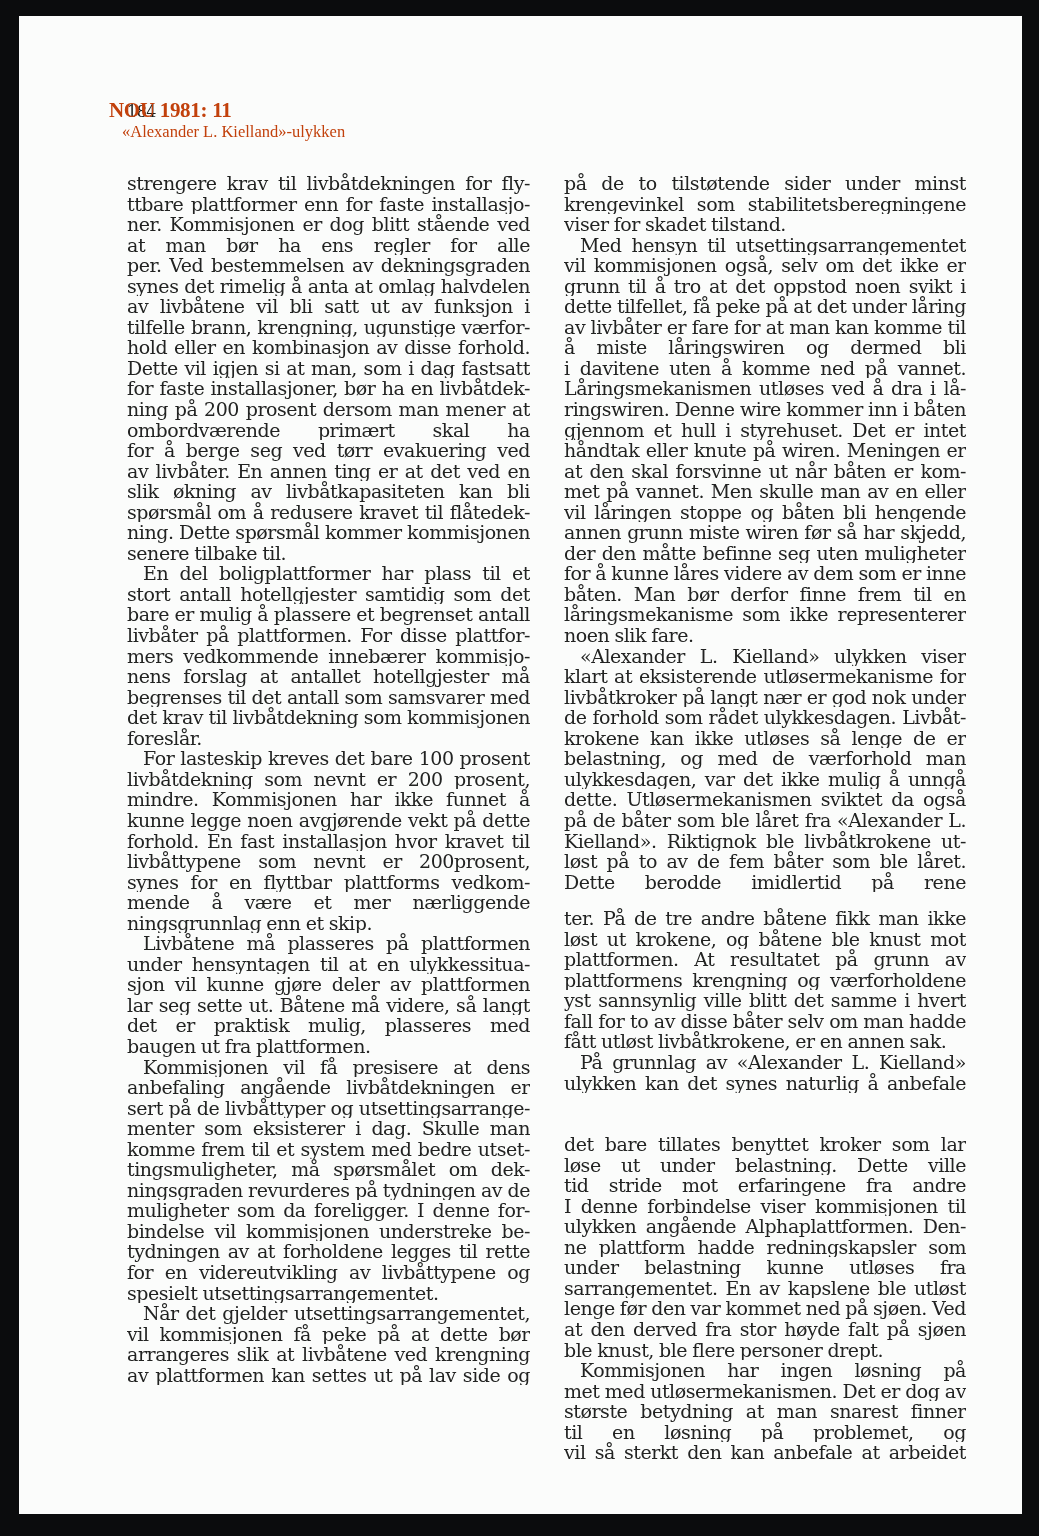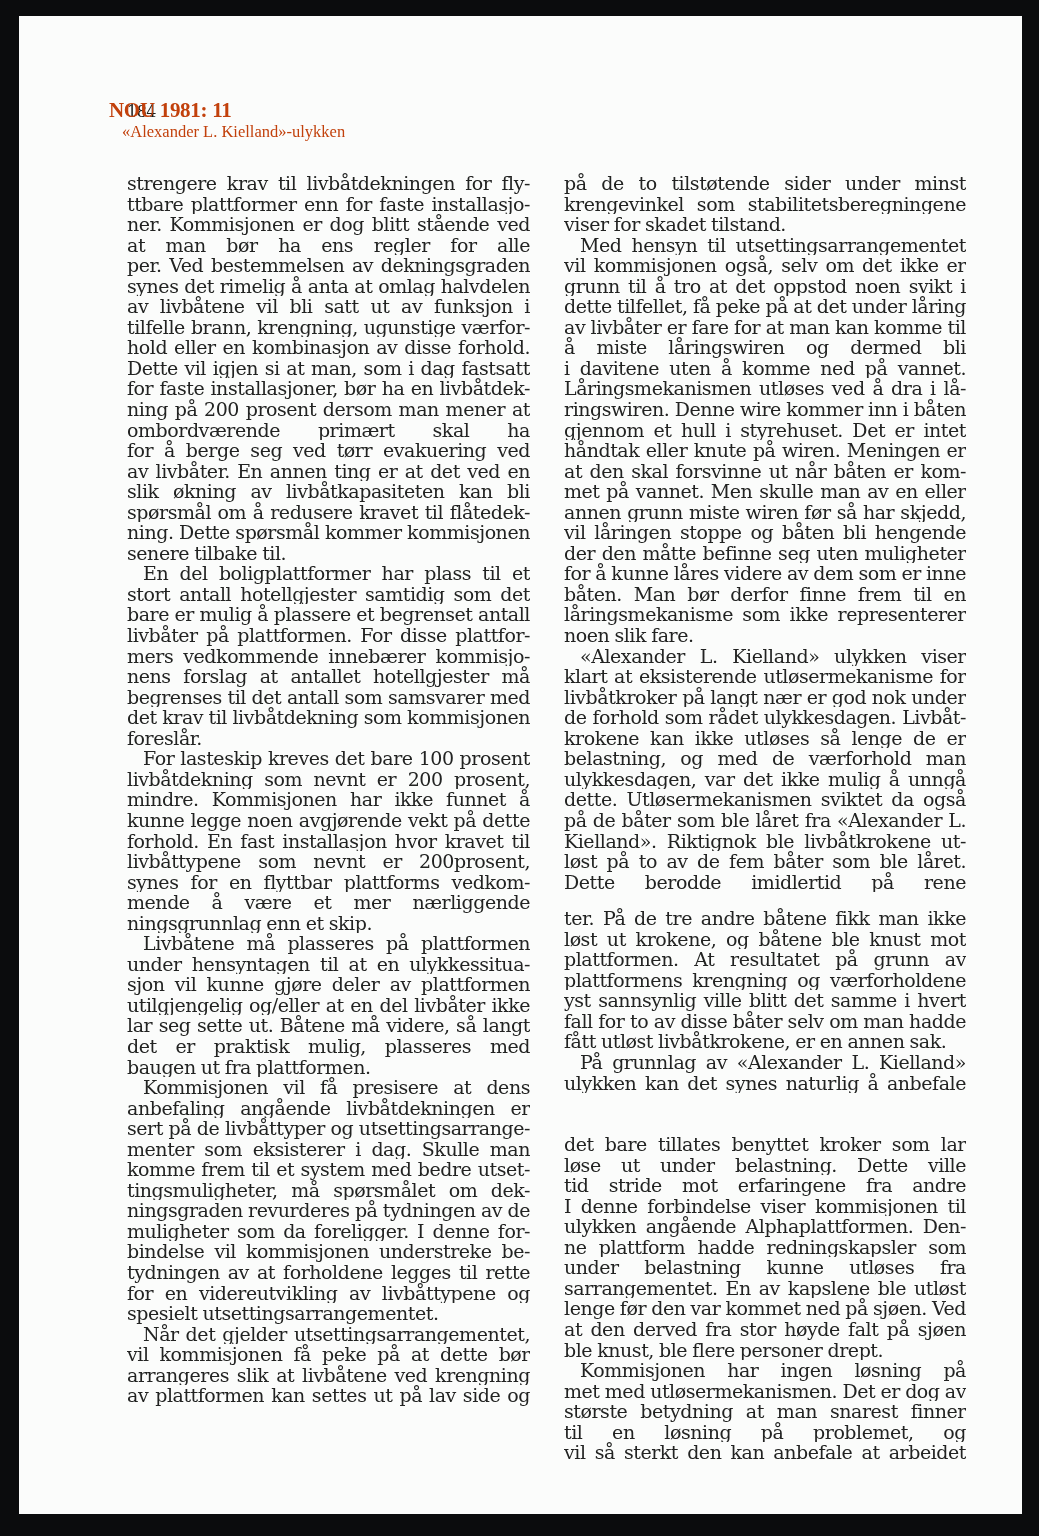--- a/index.html
+++ b/index.html
@@ -116,21 +116,20 @@
         <span class="line" style="white-space: normal; height: 20.55px; overflow: hidden;">forhold. En fast installasjon hvor kravet til</span>
         <span class="line" style="white-space: normal; height: 20.55px; overflow: hidden;">livbåttypene som nevnt er 200prosent,</span>
         <span class="line" style="white-space: normal; height: 20.55px; overflow: hidden;">synes for en flyttbar plattforms vedkom-</span>
         <span class="line" style="white-space: normal; height: 20.55px; overflow: hidden;">mende å være et mer nærliggende sammenlig-</span>
         <span class="line last" style="white-space: normal; height: 20.55px; overflow: hidden;">ningsgrunnlag enn et skip.</span>
       </div>
       <div class="paragraph">
         <span class="line indent" style="white-space: normal; height: 20.55px; overflow: hidden;">Livbåtene må plasseres på plattformen</span>
         <span class="line" style="white-space: normal; height: 20.55px; overflow: hidden;">under hensyntagen til at en ulykkessitua-</span>
         <span class="line" style="white-space: normal; height: 20.55px; overflow: hidden;">sjon vil kunne gjøre deler av plattformen</span>
-        <span class="line" style="white-space: normal; height: 20.55px; overflow: hidden;">utilgjengelig og/eller at en del livbåter ikke</span>
         <span class="line" style="white-space: normal; height: 20.55px; overflow: hidden;">lar seg sette ut. Båtene må videre, så langt</span>
         <span class="line" style="white-space: normal; height: 20.55px; overflow: hidden;">det er praktisk mulig, plasseres med</span>
         <span class="line last" style="white-space: normal; height: 20.55px; overflow: hidden;">baugen ut fra plattformen.</span>
       </div>
       <div class="paragraph">
         <span class="line indent" style="white-space: normal; height: 20.55px; overflow: hidden;">Kommisjonen vil få presisere at dens</span>
         <span class="line" style="white-space: normal; height: 20.55px; overflow: hidden;">anbefaling angående livbåtdekningen er ba-</span>
         <span class="line" style="white-space: normal; height: 20.55px; overflow: hidden;">sert på de livbåttyper og utsettingsarrange-</span>
         <span class="line" style="white-space: normal; height: 20.55px; overflow: hidden;">menter som eksisterer i dag. Skulle man</span>
         <span class="line" style="white-space: normal; height: 20.55px; overflow: hidden;">komme frem til et system med bedre utset-</span>
@@ -162,22 +161,22 @@
         <span class="line" style="white-space: normal; height: 20.55px; overflow: hidden;">dette tilfellet, få peke på at det under låring</span>
         <span class="line" style="white-space: normal; height: 20.55px; overflow: hidden;">av livbåter er fare for at man kan komme til</span>
         <span class="line" style="white-space: normal; height: 20.55px; overflow: hidden;">å miste låringswiren og dermed bli hengende</span>
         <span class="line" style="white-space: normal; height: 20.55px; overflow: hidden;">i davitene uten å komme ned på vannet.</span>
         <span class="line" style="white-space: normal; height: 20.55px; overflow: hidden;">Låringsmekanismen utløses ved å dra i lå-</span>
         <span class="line" style="white-space: normal; height: 20.55px; overflow: hidden;">ringswiren. Denne wire kommer inn i båten</span>
         <span class="line" style="white-space: normal; height: 20.55px; overflow: hidden;">gjennom et hull i styrehuset. Det er intet</span>
         <span class="line" style="white-space: normal; height: 20.55px; overflow: hidden;">håndtak eller knute på wiren. Meningen er</span>
         <span class="line" style="white-space: normal; height: 20.55px; overflow: hidden;">at den skal forsvinne ut når båten er kom-</span>
         <span class="line" style="white-space: normal; height: 20.55px; overflow: hidden;">met på vannet. Men skulle man av en eller</span>
+        <span class="line" style="white-space: normal; height: 20.55px; overflow: hidden;">vil låringen stoppe og båten bli hengende</span>
         <span class="line" style="white-space: normal; height: 20.55px; overflow: hidden;">annen grunn miste wiren før så har skjedd,</span>
-        <span class="line" style="white-space: normal; height: 20.55px; overflow: hidden;">vil låringen stoppe og båten bli hengende</span>
         <span class="line" style="white-space: normal; height: 20.55px; overflow: hidden;">der den måtte befinne seg uten muligheter</span>
         <span class="line" style="white-space: normal; height: 20.55px; overflow: hidden;">for å kunne låres videre av dem som er inne i</span>
         <span class="line" style="white-space: normal; height: 20.55px; overflow: hidden;">båten. Man bør derfor finne frem til en</span>
         <span class="line" style="white-space: normal; height: 20.55px; overflow: hidden;">låringsmekanisme som ikke representerer</span>
         <span class="line last" style="white-space: normal; height: 20.55px; overflow: hidden;">noen slik fare.</span>
       </div>
       <div class="paragraph">
         <span class="line indent" style="white-space: normal; height: 20.55px; overflow: hidden;">«Alexander L. Kielland» ulykken viser</span>
         <span class="line" style="white-space: normal; height: 20.55px; overflow: hidden;">klart at eksisterende utløsermekanisme for</span>
         <span class="line" style="white-space: normal; height: 20.55px; overflow: hidden;">livbåtkroker på langt nær er god nok under</span>

